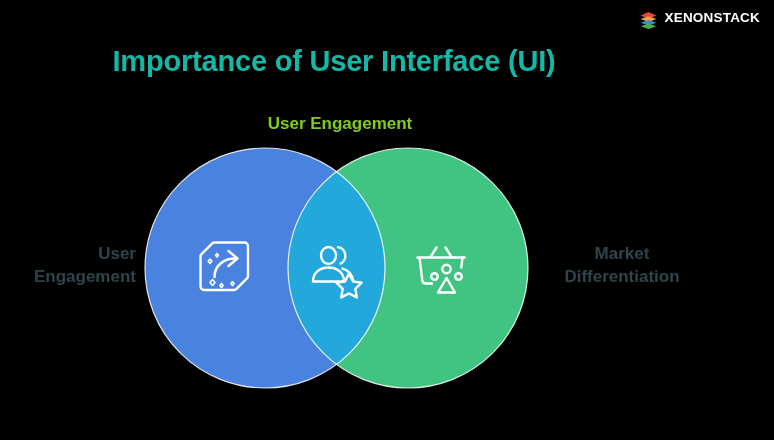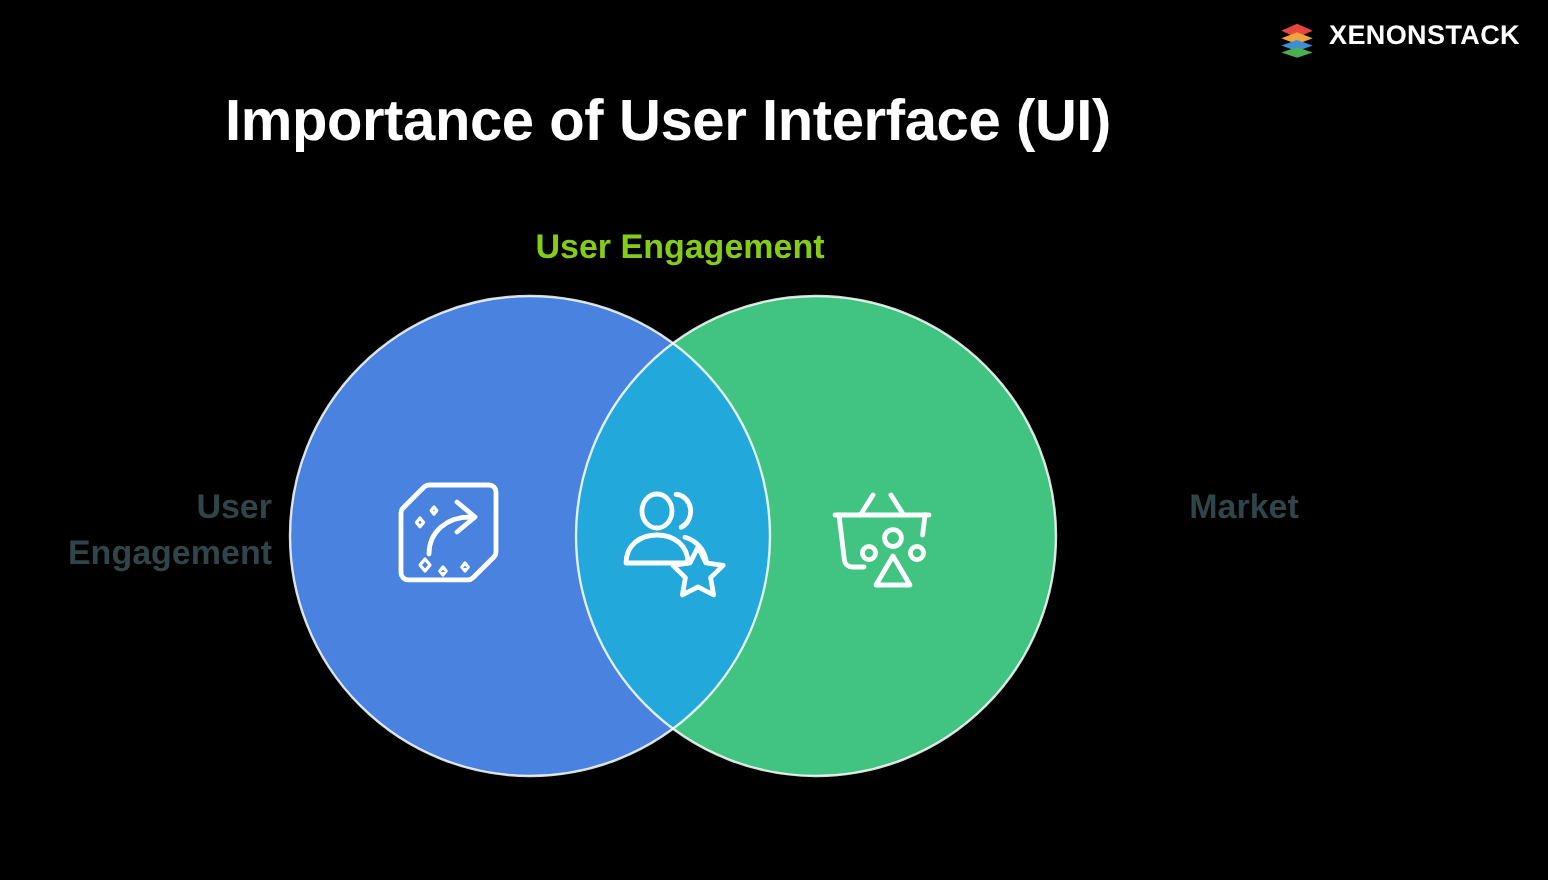--- a/index.html
+++ b/index.html
@@ -40,21 +40,21 @@
     white-space: nowrap;
   }
 
   
   .title {
     position: absolute;
     top: 45px;
     left: 0;
     width: 668px;
     text-align: center;
-    color: #ffffff;
+    color: #14b8a6;
     font-size: 29px;
     font-weight: bold;
     letter-spacing: -0.2px;
   }
 
   
   .venn {
     position: absolute;
     left: 0;
     top: 0;
@@ -161,15 +161,16 @@
 
   <div class="label label-top" style="color: #84cc16;">User Engagement</div>
 
   <div class="label label-left" style="color: rgb(47, 69, 73);">
     <span class="ln">User</span>
     <span class="ln">Engagement</span>
   </div>
 
   <div class="label label-right" style="color: rgb(47, 69, 73);">
     <span class="ln">Market</span>
+    <span class="ln">Differentiation</span>
   </div>
 
 </div>
 
 </body></html>

